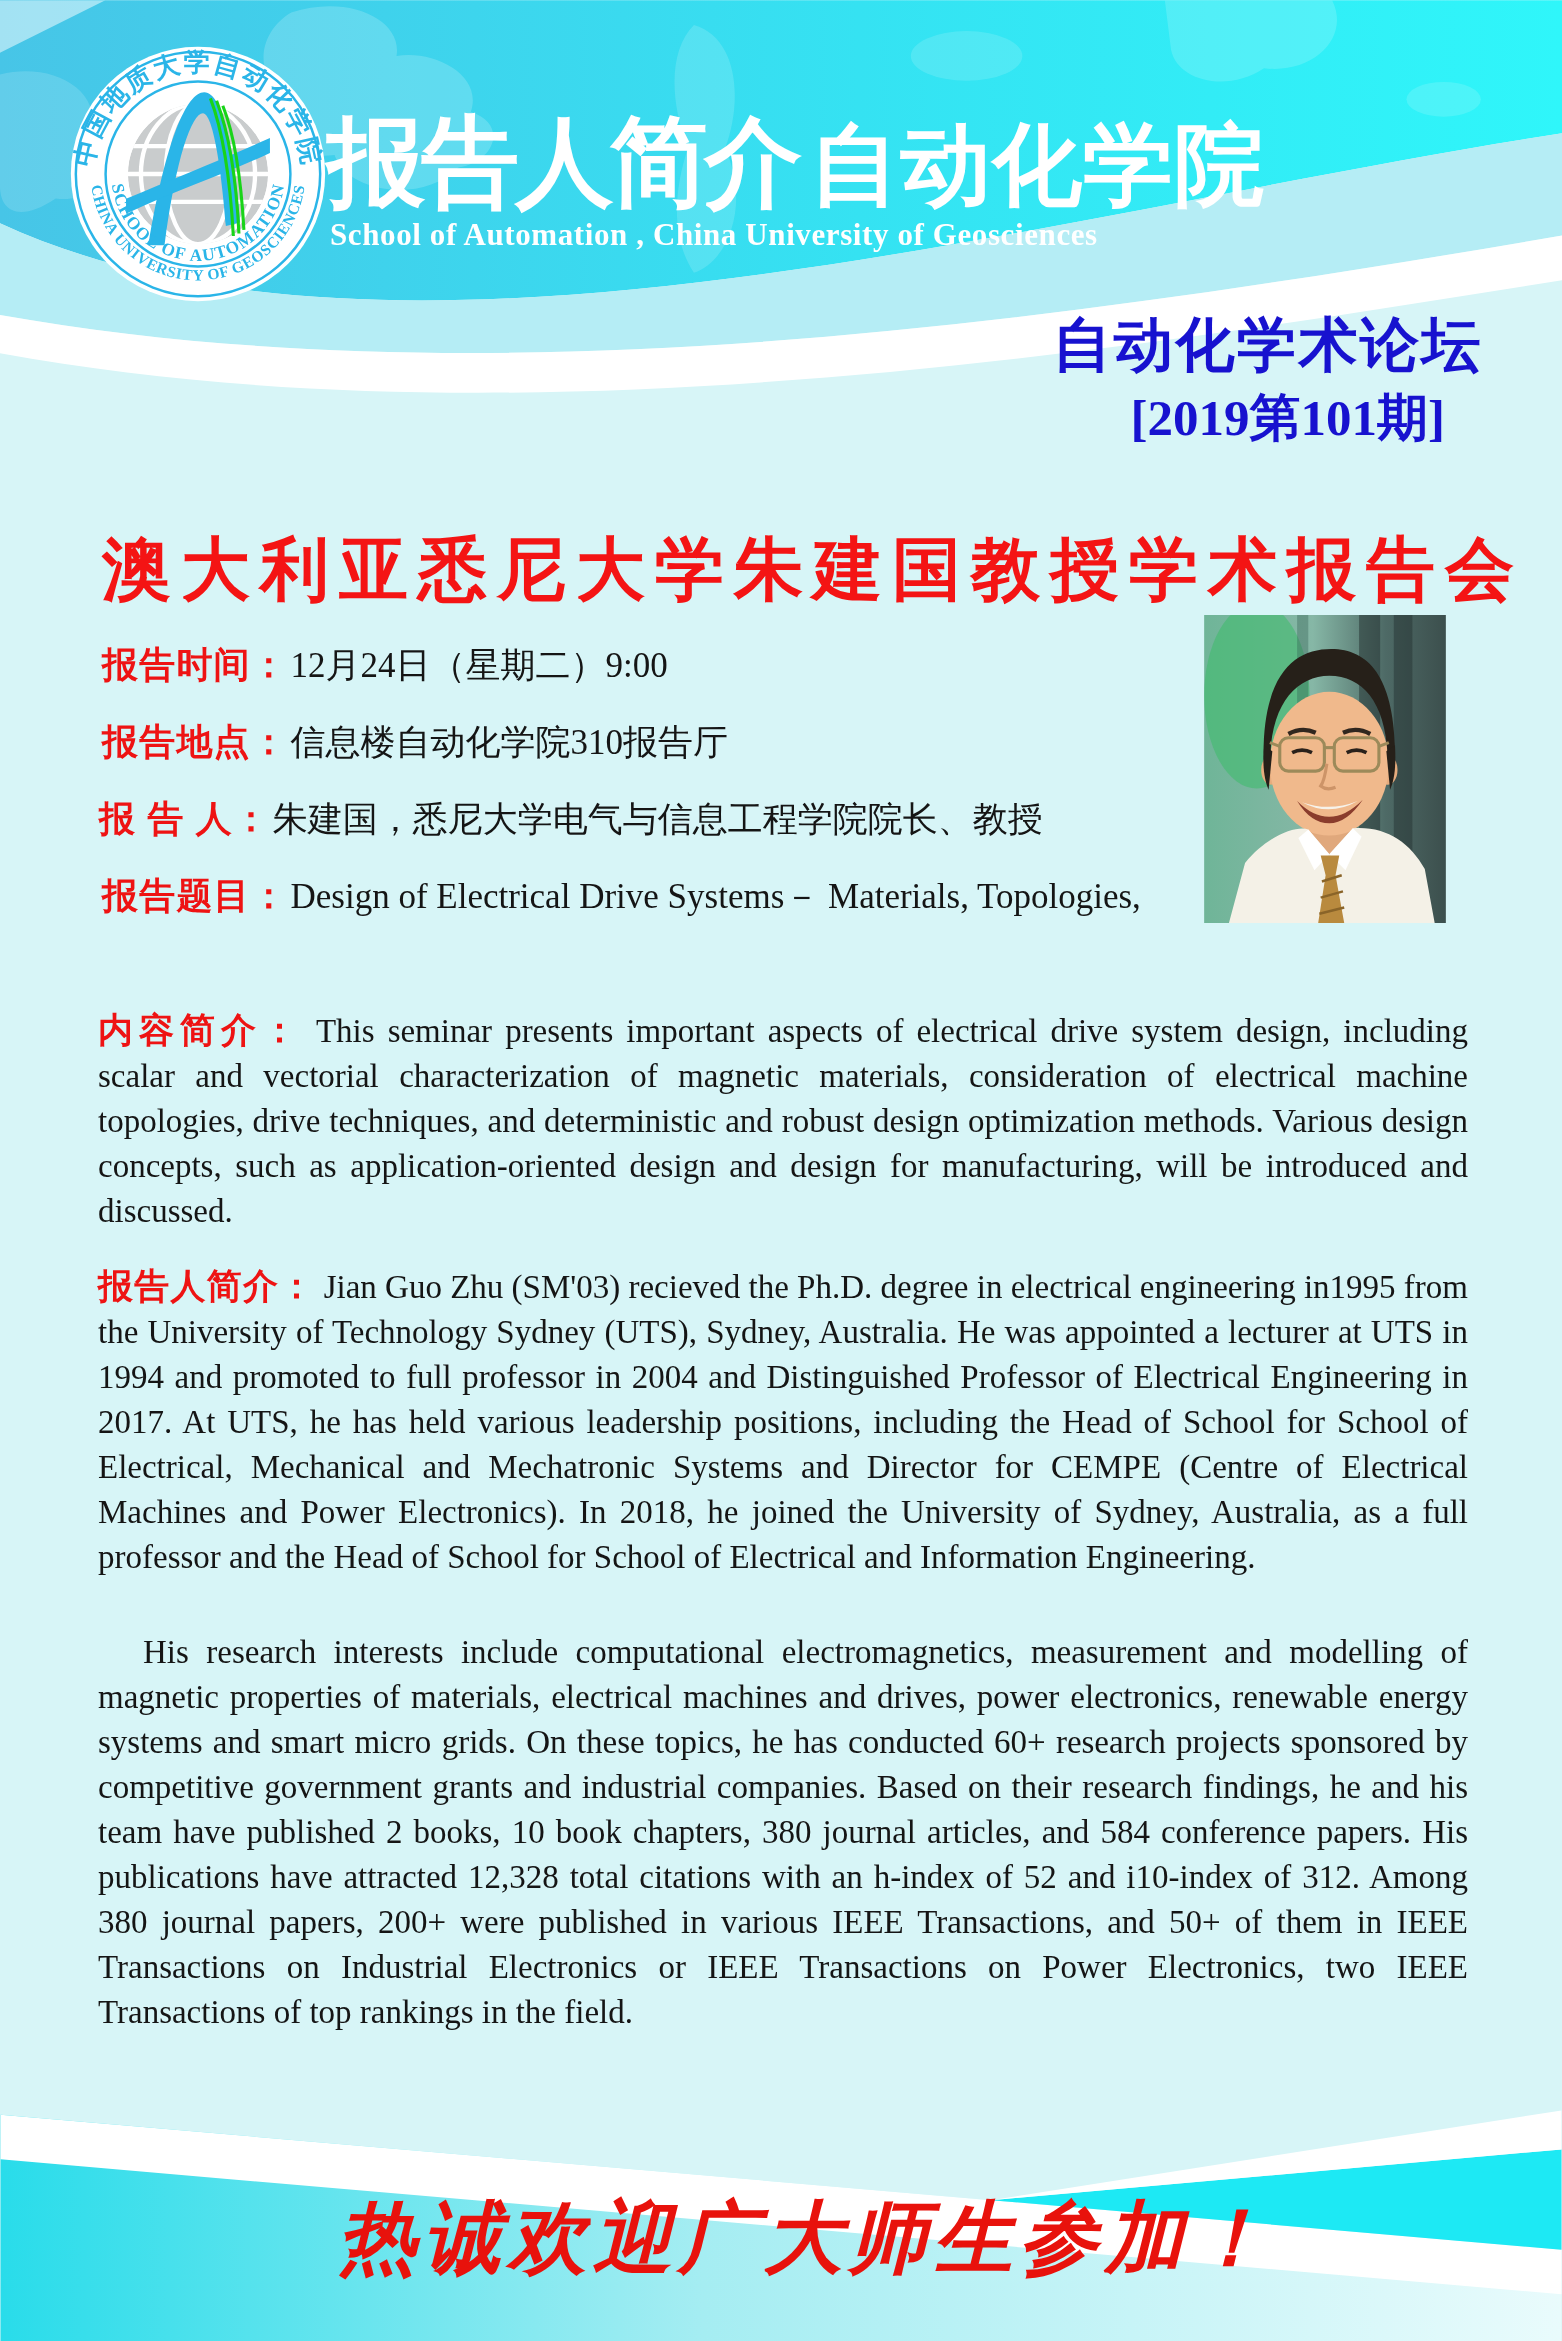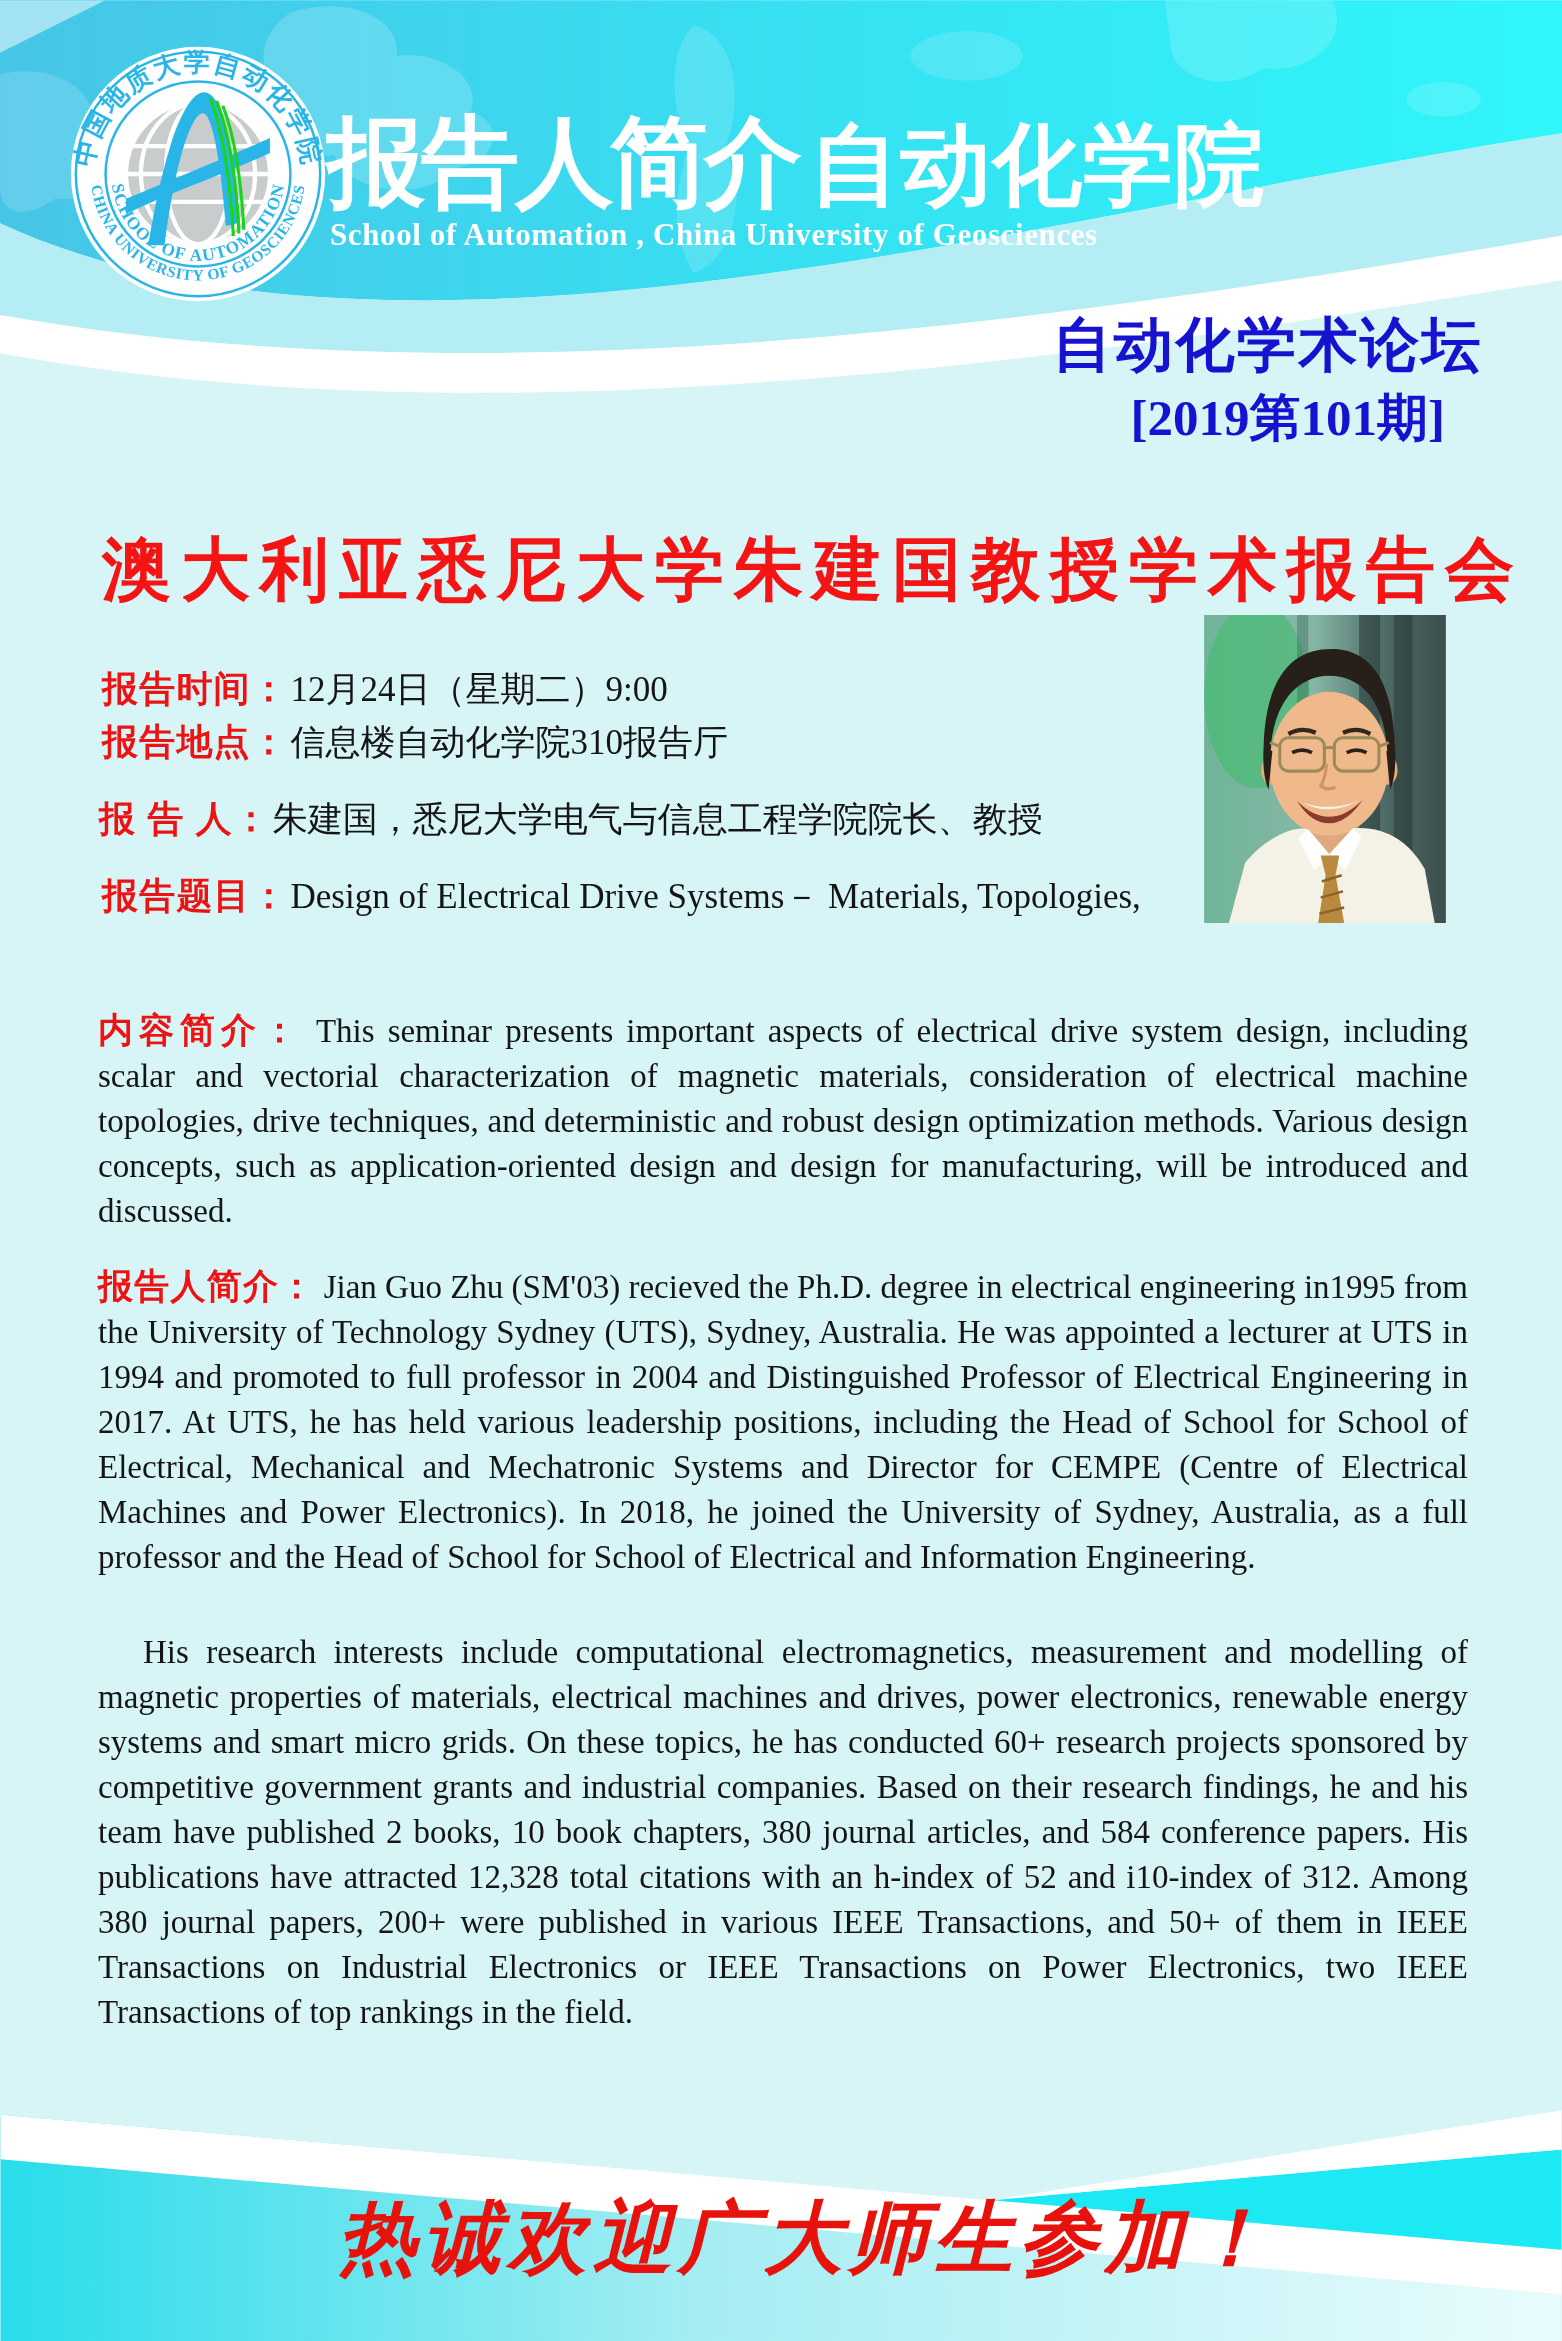--- a/index.html
+++ b/index.html
@@ -113,21 +113,21 @@
   <div class="abs hdr-title">
     <span class="t1">报告人简介</span><span class="t2">自动化学院</span>
   </div>
   <div class="abs hdr-sub serif">School of Automation , China University of Geosciences</div>
 
   <div class="abs forum-title hei">自动化学术论坛</div>
   <div class="abs forum-issue serif">[2019第101期]</div>
 
   <div class="abs main-title serif">澳大利亚悉尼大学朱建国教授学术报告会</div>
 
-  <div class="abs fact-row" style="left:102px;top:641px;margin-top:24px;">
+  <div class="abs fact-row" style="left:102px;top:641px;">
     <span class="fact-label hei">报告时间：</span>
     <span class="fact-value serif">12月24日（星期二）9:00</span>
   </div>
   <div class="abs fact-row" style="left:102px;top:718px;">
     <span class="fact-label hei">报告地点：</span>
     <span class="fact-value serif">信息楼自动化学院310报告厅</span>
   </div>
   <div class="abs fact-row" style="left:99px;top:795px;">
     <span class="fact-label hei">报 告 人：</span>
     <span class="fact-value serif">朱建国，悉尼大学电气与信息工程学院院长、教授</span>

